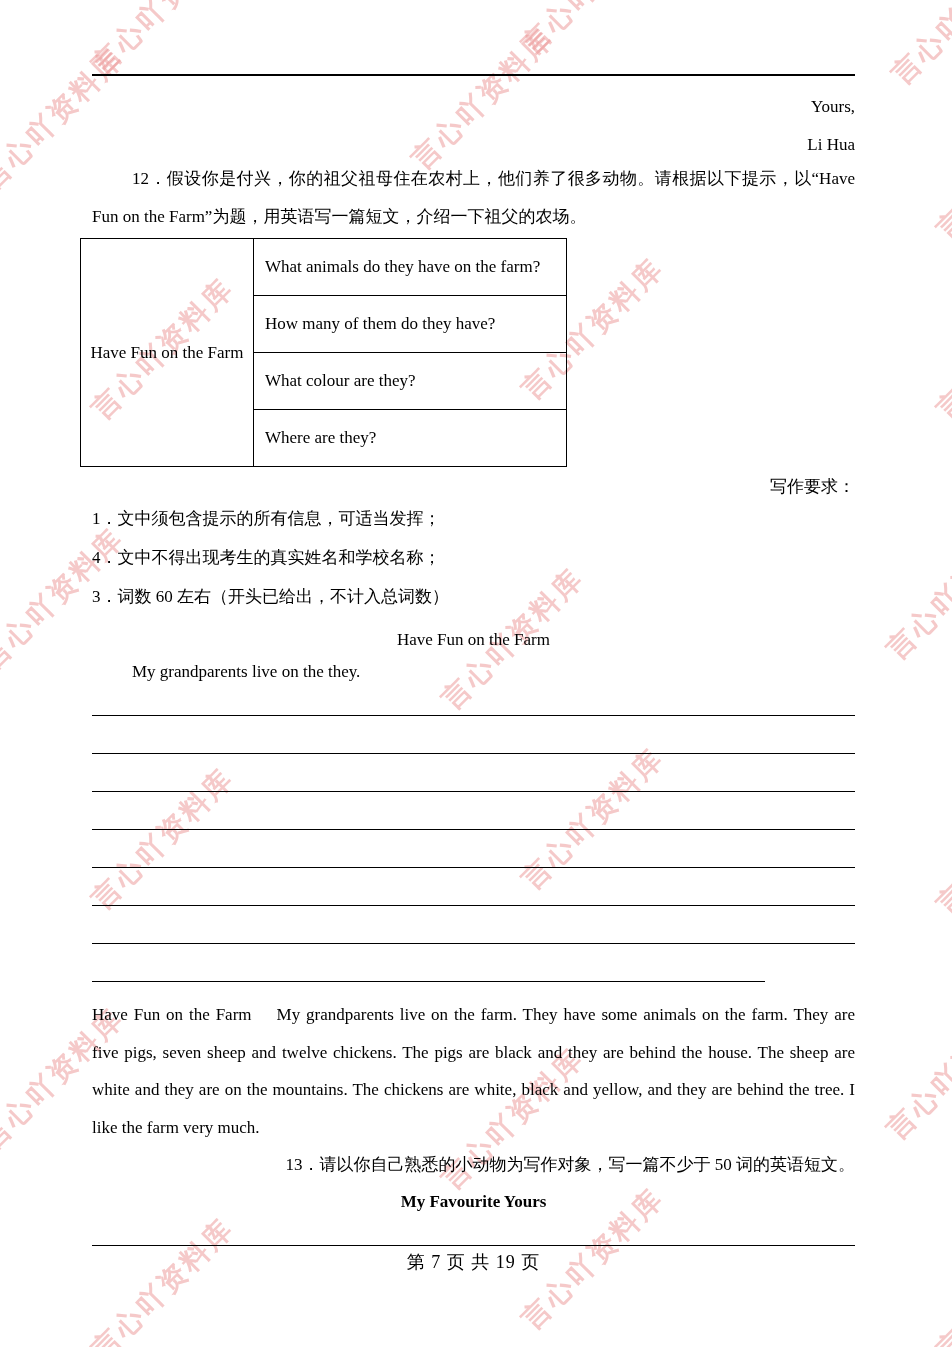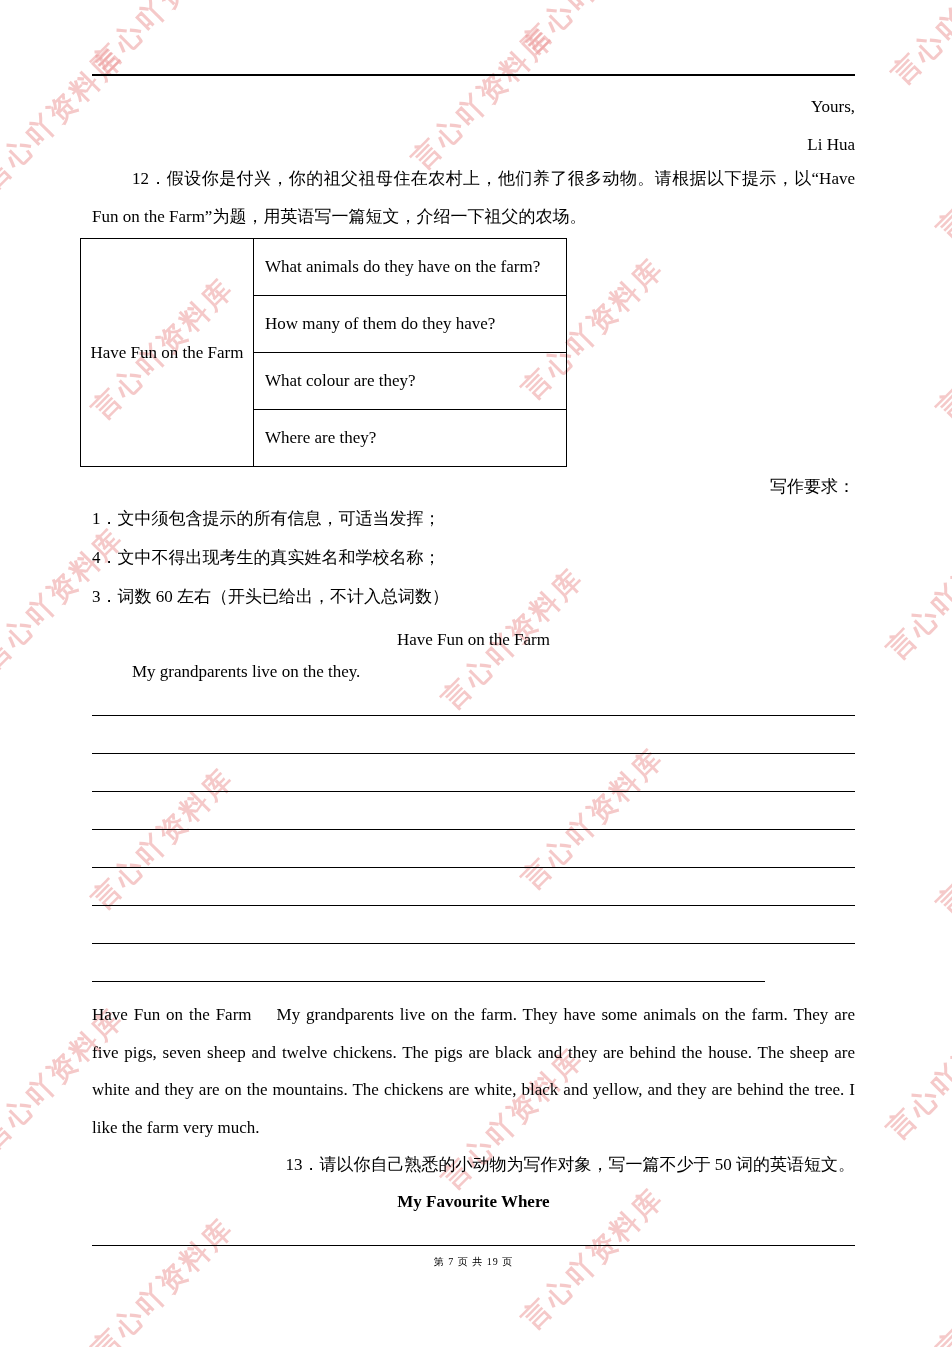--- a/index.html
+++ b/index.html
@@ -56,21 +56,21 @@
   .wline.short { width: 673px; }
 
   .answer { margin-top: 14px; line-height: 37.5px; text-align: justify; }
   .answer-title { margin-right: 25px; }
 
   .q13-prompt { line-height: 38px; text-align: right; }
   .q13-title { margin-top: 6px; line-height: 24px; font-weight: bold; }
 
   .bottom-line { height: 31px; border-bottom: 1.5px solid #000; }
 
-  .footer { margin-top: 6px; line-height: 20px; font-size: 10px; text-align: center; letter-spacing: 1px; }
+  .footer { margin-top: 6px; line-height: 20px; font-size: 18px; text-align: center; letter-spacing: 1px; }
 </style>
 </head>
 <body>
 
 <div class="watermark-layer">
     <span class="watermark" style="left: 70px; top: -15px;">言心吖资料库</span>
     <span class="watermark" style="left: 500px; top: -35px;">言心吖资料库</span>
     <span class="watermark" style="left: 870px; top: -5px;">言心吖资料库</span>
     <span class="watermark" style="left: -40px; top: 100px;">言心吖资料库</span>
     <span class="watermark" style="left: 390px; top: 80px;">言心吖资料库</span>
@@ -134,19 +134,19 @@
     <div class="wline"></div>
     <div class="wline"></div>
     <div class="wline"></div>
     <div class="wline"></div>
     <div class="wline short"></div>
   </div>
 
   <p class="answer"><span class="answer-title">Have Fun on the Farm</span><span>My grandparents live on the farm. They have some animals on the farm. They are five pigs, seven sheep and twelve chickens. The pigs are black and they are behind the house. The sheep are white and they are on the mountains. The chickens are white, black and yellow, and they are behind the tree. I like the farm very much.</span></p>
 
   <p class="q13-prompt">13．请以你自己熟悉的小动物为写作对象，写一篇不少于 50 词的英语短文。</p>
-  <p class="center q13-title">My Favourite Where</p>
+  <p class="center q13-title">My Favourite Yours</p>
 
   <div class="bottom-line"></div>
 
   <p class="footer">第 7 页 共 19 页</p>
 
 </div>
 
 </body></html>

